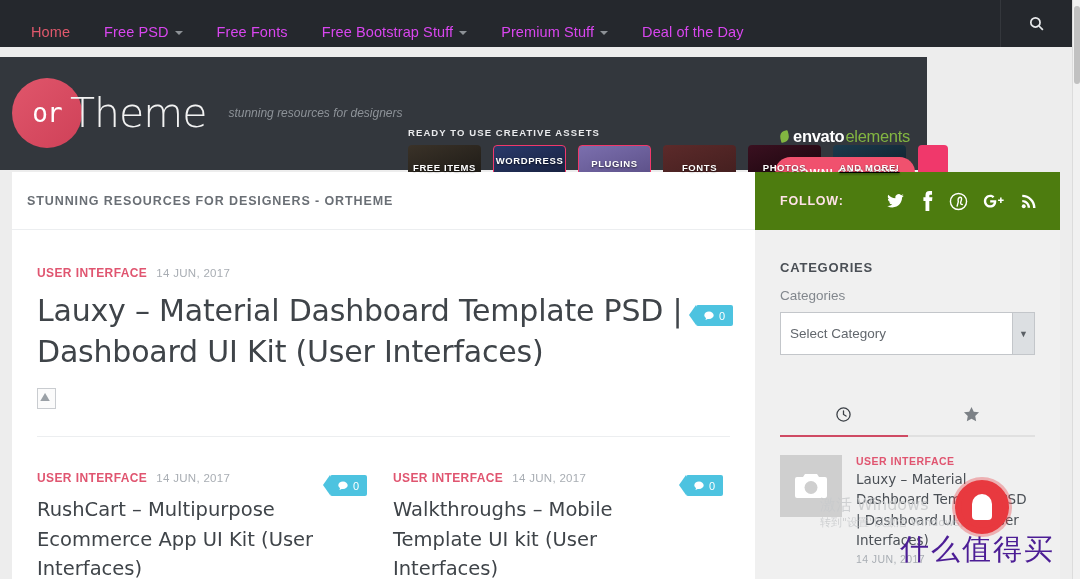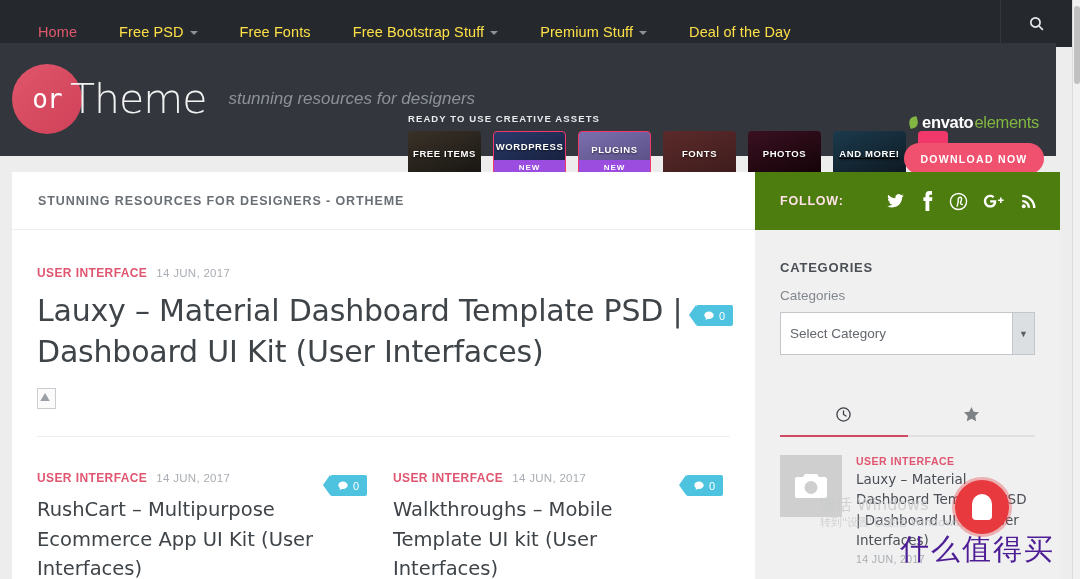--- a/index.html
+++ b/index.html
@@ -10,60 +10,60 @@
     overflow: hidden;
   }
   .page { position: relative; width: 1080px; height: 579px; }
 
   
   .topnav {
     position: absolute; left: 0; top: 0; width: 1072px; height: 47px;
     background: #25282d;
     display: flex; align-items: center;
   }
-  .nav-list { display: flex; align-items: center; padding-left: 25px; gap: 16px; margin-top: 16px; }
+  .nav-list { display: flex; align-items: center; padding-left: 18px; gap: 8px; margin-top: 16px; }
   .nav-item {
-    color: #fde047; font-size: 14.5px; padding: 0 13px; white-space: nowrap;
+    color: #d946ef; font-size: 14.5px; padding: 0 13px; white-space: nowrap;
     display: flex; align-items: center; gap: 6px; cursor: pointer;
     letter-spacing: .1px;
   }
   .nav-item.active { color: #e0586c; }
   .caret {
     width: 0; height: 0; border-left: 4px solid transparent;
     border-right: 4px solid transparent; border-top: 4px solid #8d9196;
     display: inline-block; position: relative; top: 1px;
   }
   .nav-search {
     position: absolute; right: 0; top: 0; width: 72px; height: 47px;
     border-left: 1px solid #34373c;
     display: flex; align-items: center; justify-content: center; cursor: pointer;
   }
 
   
   .header {
-    position: absolute; left: 0; top: 43px; width: 1056px; height: 113px;
+    position: absolute; left: 0; top: 57px; width: 927px; height: 113px;
     background: #33373d;
   }
   .logo-wrap {
     position: absolute; left: 12px; top: 21px;
     display: flex; align-items: center;
   }
   .logo-circle {
     width: 70px; height: 70px; border-radius: 50%;
     background: linear-gradient(135deg,#e0566b 0%, #cf4158 100%);
     display: flex; align-items: center; justify-content: center;
     color: #fff; font-size: 26px; letter-spacing: -1px;
     font-family: "DejaVu Sans Mono", monospace;
   }
   .logo-text {
     color: #f2f2f2; font-size: 41px; margin-left: -12px; letter-spacing: -1px;
     font-family: "DejaVu Sans", sans-serif; font-weight: 300;
   }
   .tagline {
-    color: #8d9298; font-size: 17px; font-style: italic; margin-left: 22px;
+    color: #8d9298; font-size: 12px; font-style: italic; margin-left: 22px;
     white-space: nowrap;
   }
 
   .adbox { position: absolute; left: 408px; top: 70px; }
   .ad-title {
     color: #e9eaec; font-size: 9.5px; font-weight: bold; letter-spacing: 1.1px;
     margin-bottom: 7px;
   }
   .ad-tiles { display: flex; gap: 12px; }
   .ad-tile {
@@ -109,21 +109,21 @@
   
   .content-card {
     position: absolute; left: 12px; top: 172px; width: 1048px;
     min-height: 407px; background: #fff;
   }
   .card-head {
     height: 58px; display: flex; align-items: center;
     border-bottom: 1px solid #eceef0;
   }
   .card-title {
-    padding-left: 26px; color: #6a6f75; font-size: 12.5px;
+    padding-left: 15px; color: #6a6f75; font-size: 12.5px;
     font-weight: bold; letter-spacing: .9px;
   }
 
   .main-col { position: absolute; left: 0; top: 58px; width: 743px; padding: 0 25px; }
 
   .post-meta { display: flex; align-items: baseline; gap: 9px; margin-top: 36px; }
   .cat { color: #e05570; font-size: 12px; font-weight: bold; letter-spacing: .4px; cursor: pointer; }
   .date { color: #a8adb3; font-size: 11.5px; letter-spacing: .3px; }
 
   .post-title-lg {

